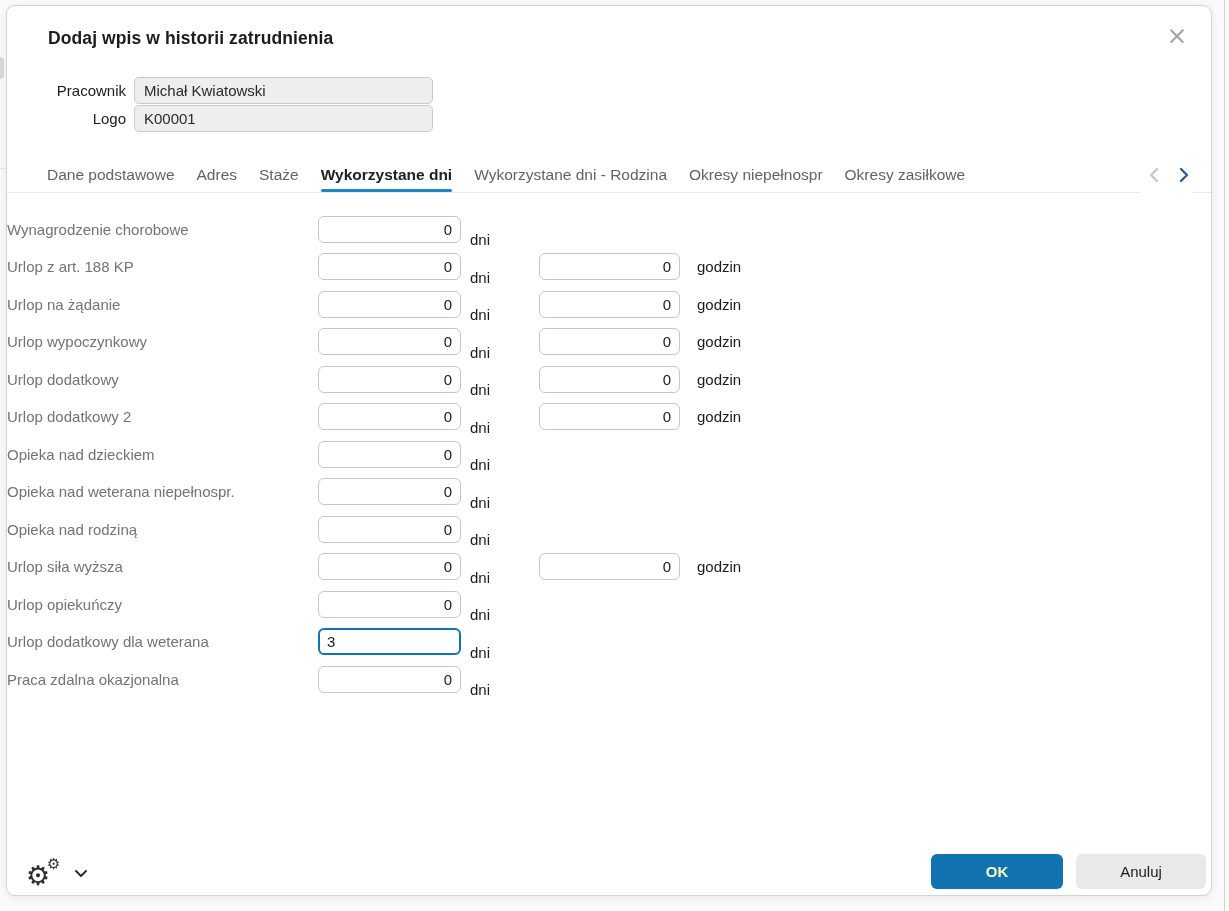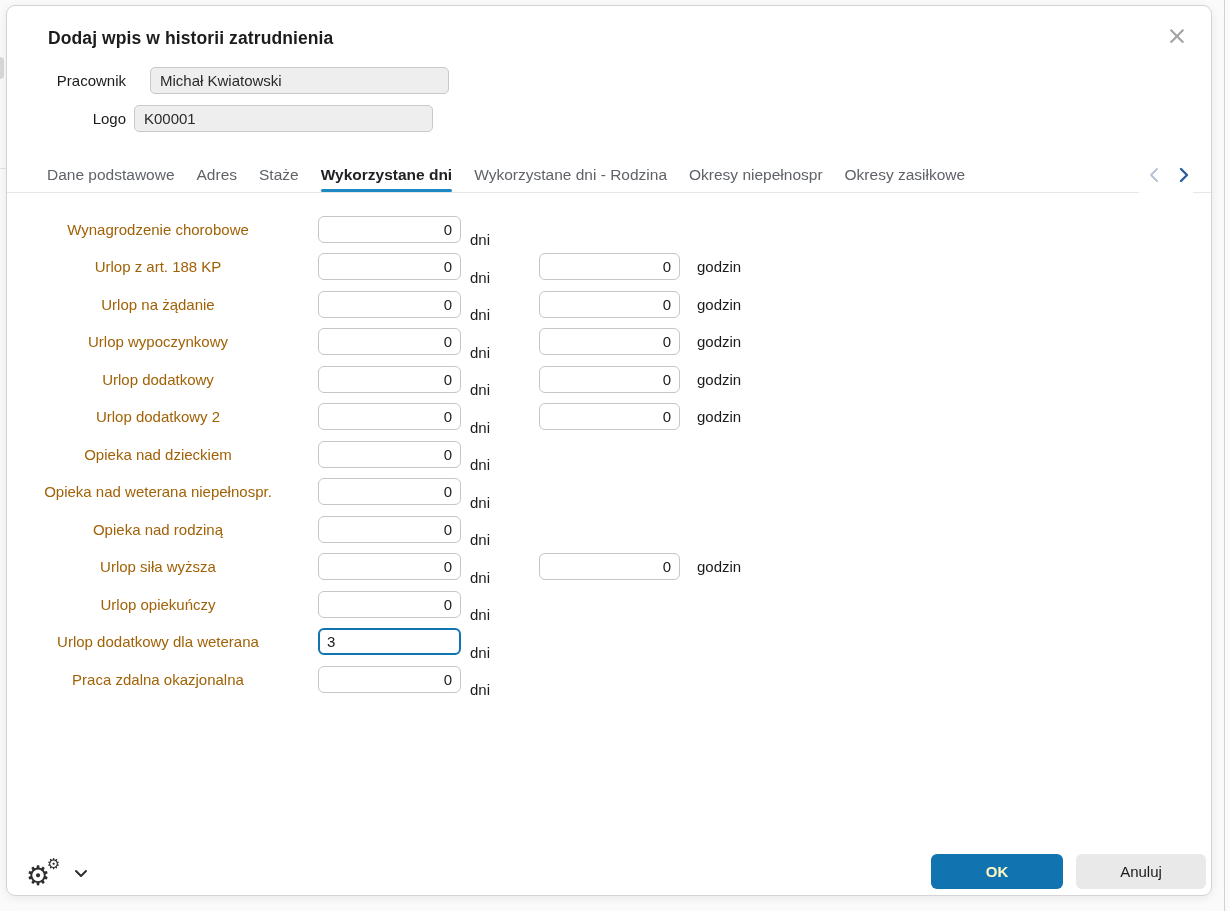--- a/index.html
+++ b/index.html
@@ -36,21 +36,21 @@
     font-size:17.5px;font-weight:bold;color:#1c1c1c;letter-spacing:.1px;
   }
   .close-btn{
     position:absolute;right:16px;top:12px;width:36px;height:36px;
     background:none;border:none;font-size:25px;line-height:36px;color:#a3a3a3;
     cursor:pointer;text-align:center;font-family:"DejaVu Sans",sans-serif;
   }
 
   
   .hdr-row{position:absolute;left:0;display:flex;align-items:center;}
-  .hdr-row.r1{top:61px;gap:16px;}
+  .hdr-row.r1{top:71px;}
   .hdr-row.r2{top:99px;}
   .hdr-label{width:119px;text-align:right;font-size:15px;color:#1b1b1b;}
   .hdr-input{
     margin-left:8px;width:299px;height:27px;
     background:var(--readonly-bg);border:1px solid #c9c9c9;border-radius:5px;
     font-size:15px;color:#2a2a2a;padding:8px 9px;
     font-family:"Liberation Sans","DejaVu Sans",sans-serif;
   }
 
   
@@ -76,21 +76,21 @@
   }
   .tab-scrollers{position:absolute;right:18px;top:0;height:37px;display:flex;align-items:center;gap:12px;background:#fff;padding-left:6px;}
   .tab-scroll-btn{background:none;border:none;cursor:pointer;width:18px;height:20px;display:flex;align-items:center;justify-content:center;padding:0;}
 
   
   .form-rows{position:absolute;left:0;top:204px;width:100%;display:flex;flex-direction:column;}
   .form-row{
     height:37.5px;display:grid;align-items:center;column-gap:9px;
     grid-template-columns:302px 143px 60px 1fr;
   }
-  .row-label{font-size:15px;color:#a16207;text-align:center;grid-column:1;}
+  .row-label{font-size:15px;color:#737373;text-align:left;grid-column:1;}
   .num-input{
     height:27px;border:1px solid var(--input-border);border-radius:6px;
     background:#fff;font-size:15px;color:#1b1b1b;text-align:right;
     padding:0 8px;font-family:"Liberation Sans","DejaVu Sans",sans-serif;
   }
   .days-input{grid-column:2;width:143px;}
   .unit-days{grid-column:3;font-size:15px;color:#1b1b1b;margin-top:21px;}
   .hours-group{grid-column:4;display:flex;align-items:center;gap:17px;}
   .hours-input{width:141px;}
   .unit-hours{font-size:15px;color:#1b1b1b;}

